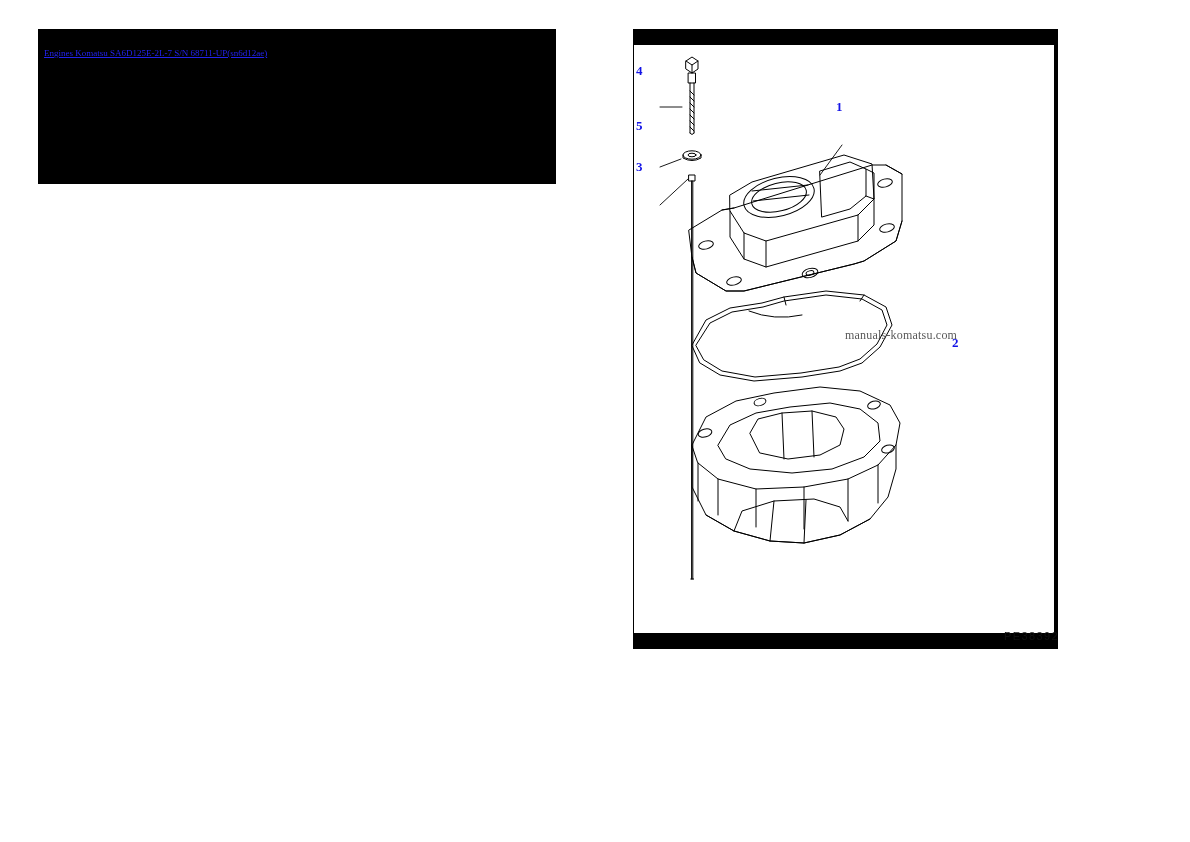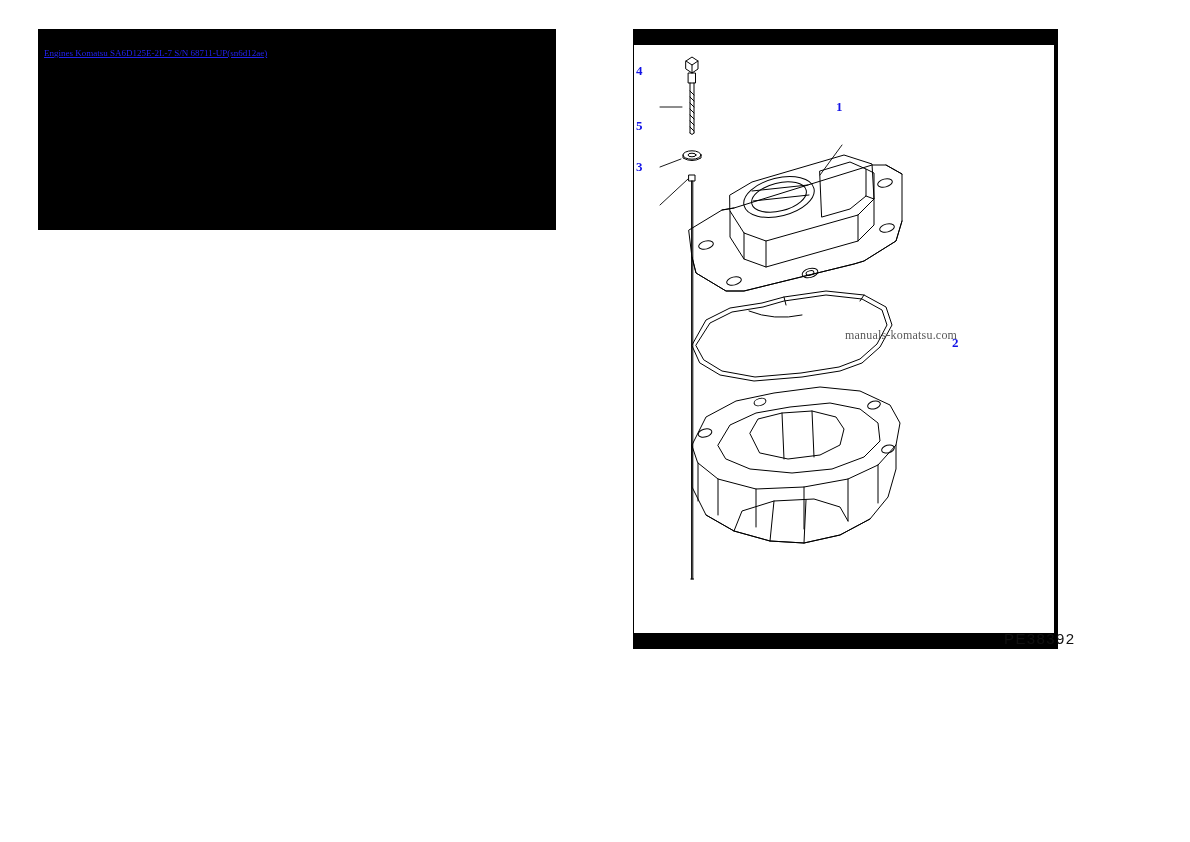--- a/index.html
+++ b/index.html
@@ -14,21 +14,21 @@
     font-family: "Liberation Serif", serif;
     overflow: hidden;
   }
 
   
   #left-panel {
     position: absolute;
     left: 38px;
     top: 29px;
     width: 518px;
-    height: 201px;
+    height: 155px;
     background: #000000;
   }
   #breadcrumb-link {
     position: absolute;
     left: 6px;
     top: 19px;
     font-family: "Liberation Serif", serif;
     font-size: 9px;
     line-height: 10px;
     color: #2222ee;
@@ -80,21 +80,21 @@
     letter-spacing: 0.2px;
     white-space: nowrap;
     opacity: 0.85;
   }
 
   #figure-code {
     position: absolute;
     left: 1004px;
     top: 630px;
     font-family: "Liberation Sans", sans-serif;
-    font-size: 15px;
+    font-size: 11px;
     letter-spacing: 1.4px;
     color: #111111;
     white-space: nowrap;
   }
 </style>
 </head>
 <body>
 
 <div id="left-panel">
   <a id="breadcrumb-link" href="#">Engines Komatsu SA6D125E-2L-7 S/N 68711-UP(sn6d12ae)</a>

